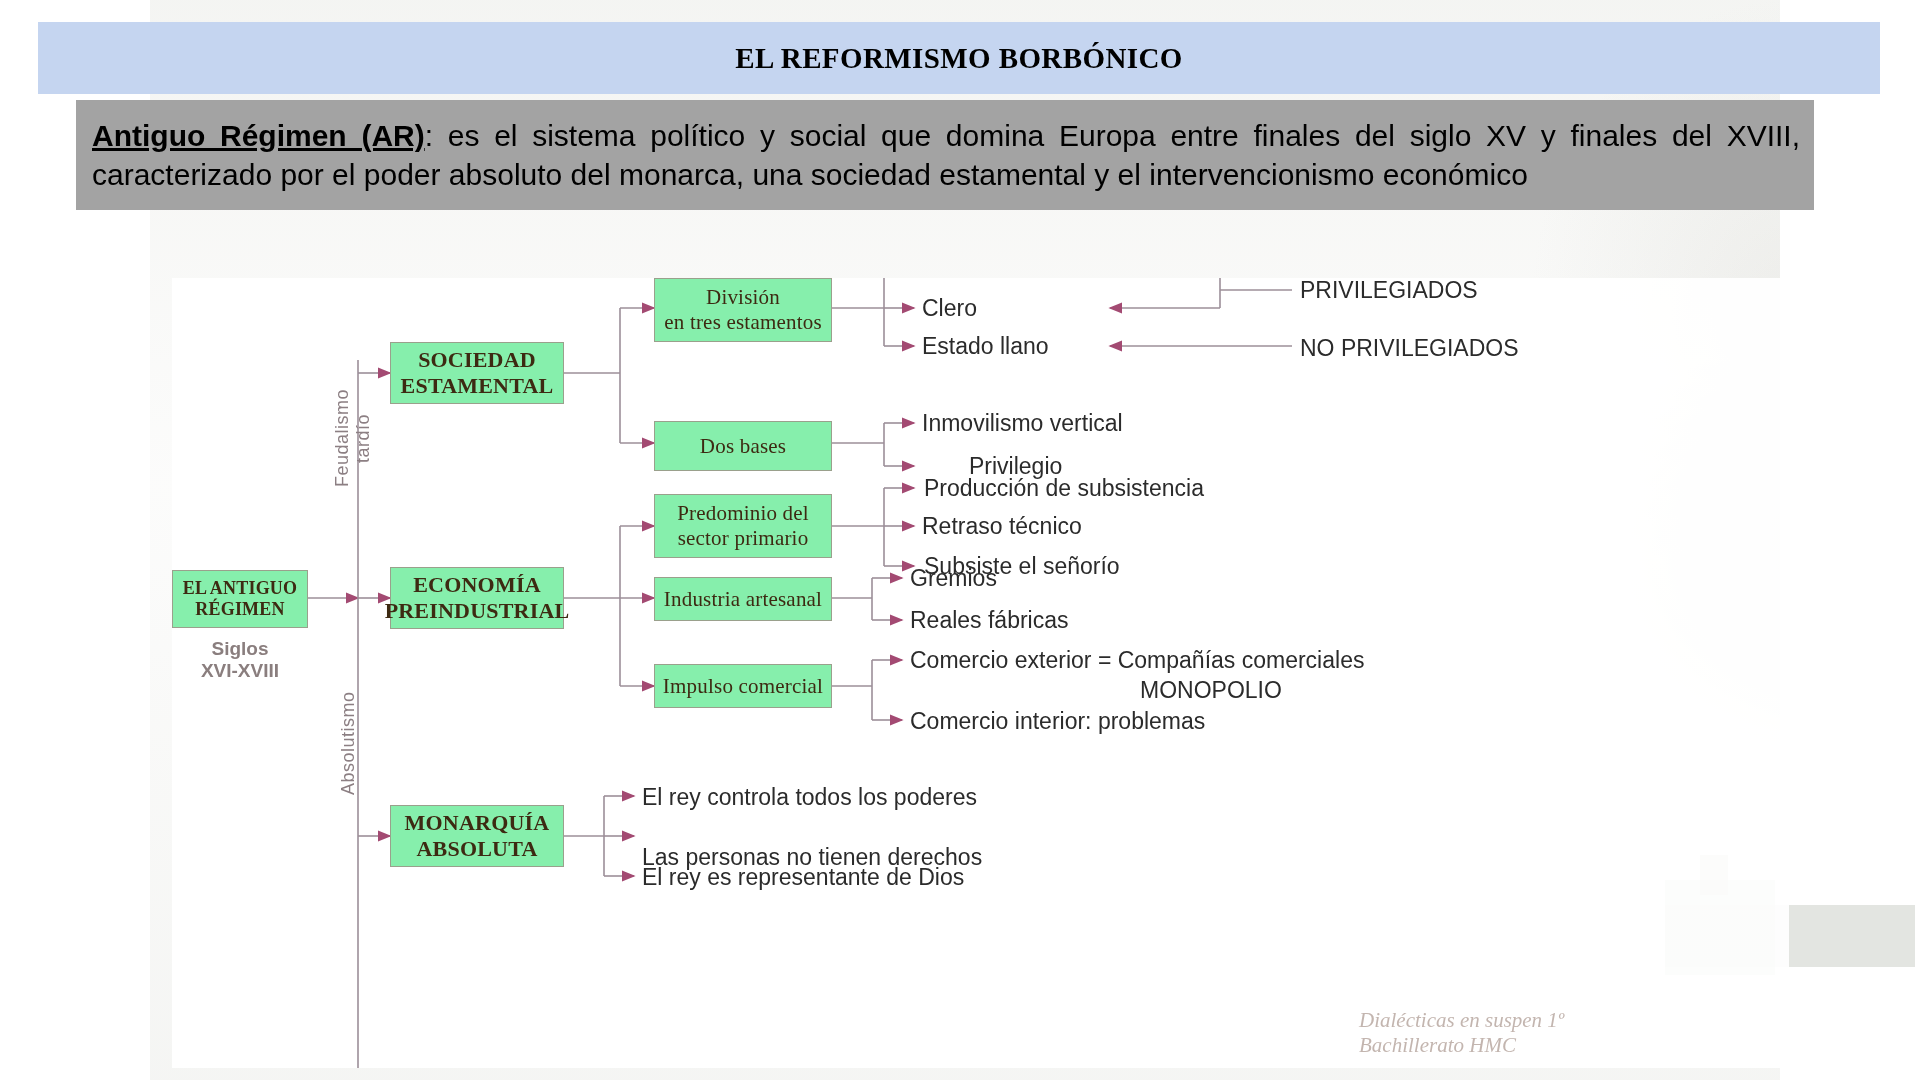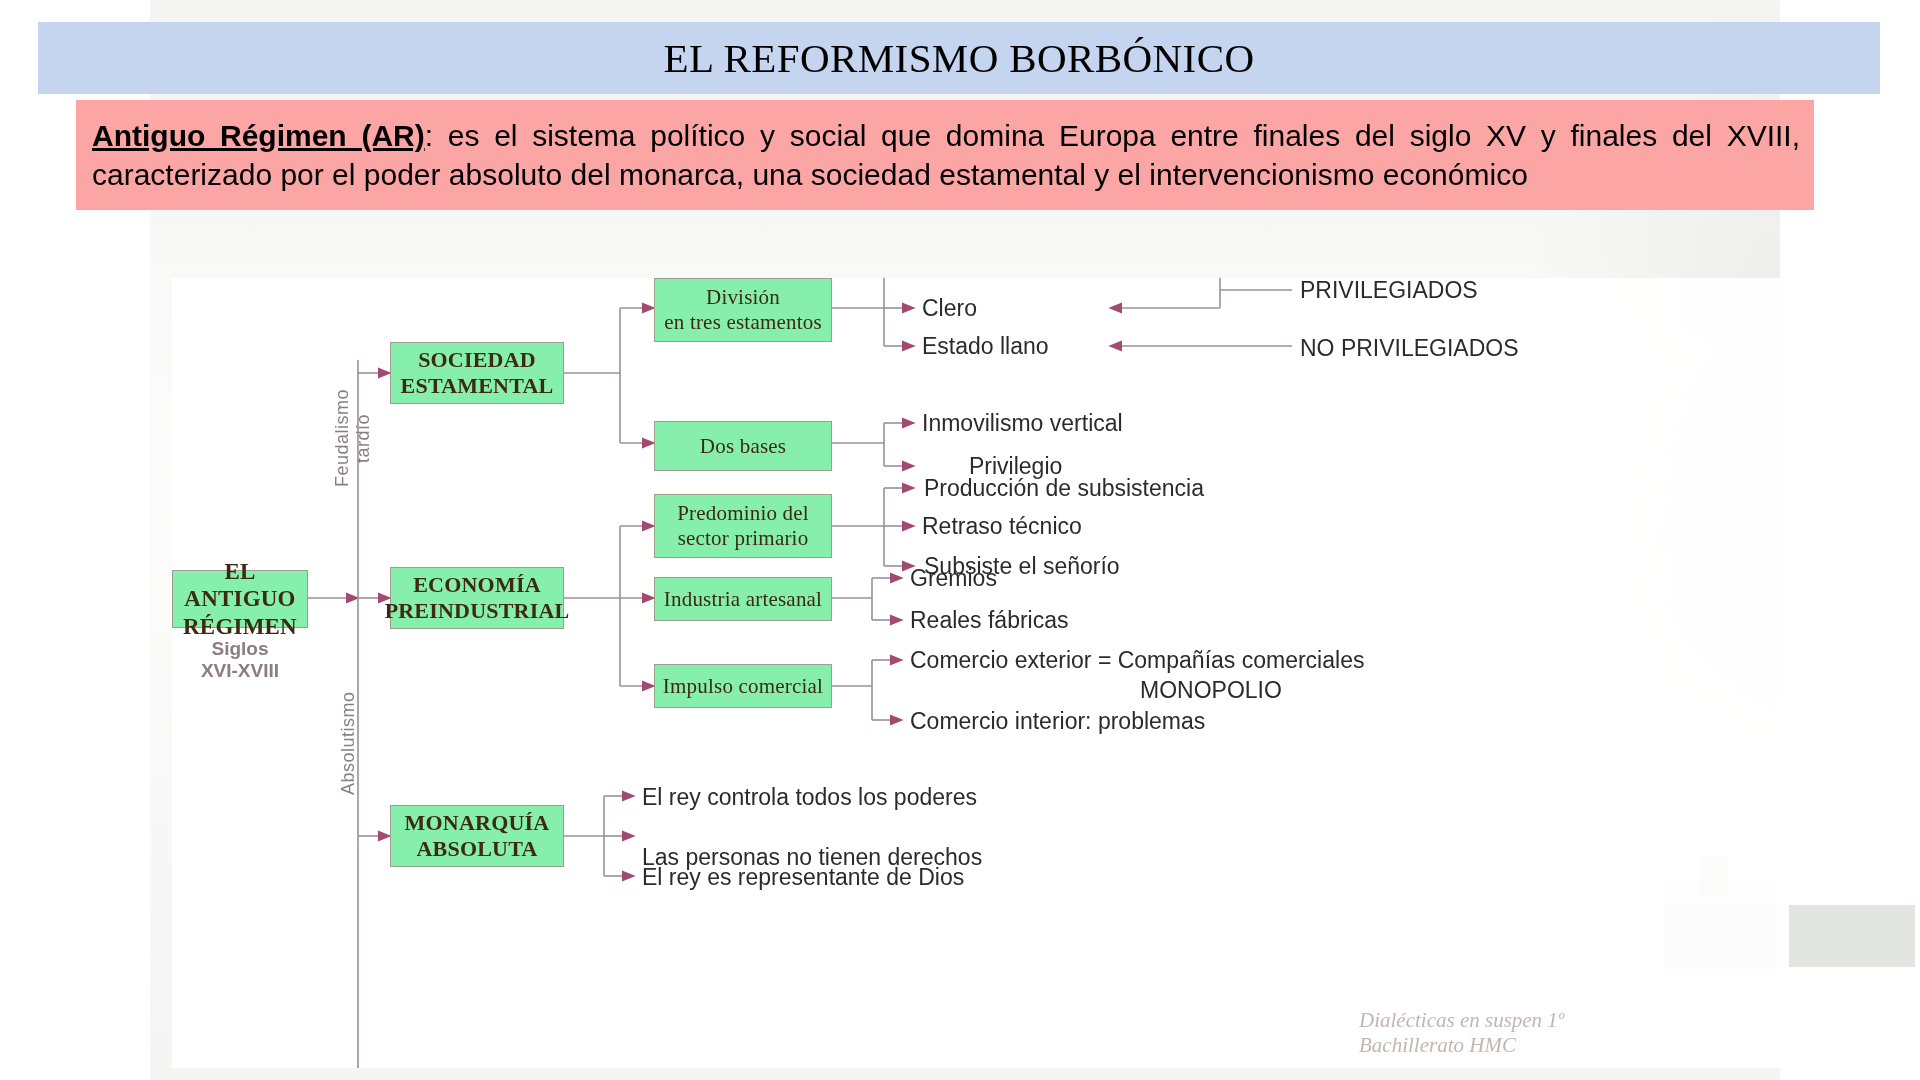--- a/index.html
+++ b/index.html
@@ -49,34 +49,34 @@
     position: absolute;
     left: 38px; top: 22px;
     width: 1842px; height: 72px;
     background: #c5d5f0;
     display: flex;
     align-items: center;
     justify-content: center;
   }
   .title-text {
     font-family: "Liberation Serif", serif;
-    font-weight: normal;
-    font-size: 41px;
+    font-weight: bold;
+    font-size: 29px;
     color: #000000;
     letter-spacing: 0.4px;
     white-space: nowrap;
   }
 
   
   .def-box {
     position: absolute;
     left: 76px; top: 100px;
     width: 1738px;
     padding: 16px 14px 16px 16px;
-    background: #fca5a5;
+    background: #a3a3a3;
     box-sizing: border-box;
   }
   .def-text {
     font-size: 30px;
     line-height: 1.30;
     color: #000;
     text-align: justify;
     text-justify: inter-word;
     margin: 0;
   }
@@ -102,21 +102,21 @@
     border: 1px solid #9aa08c;
     color: #3d2a12;
     font-family: "Liberation Serif", serif;
     display: flex;
     align-items: center;
     justify-content: center;
     text-align: center;
     line-height: 1.18;
     letter-spacing: 0.2px;
   }
-  .node.lvl1 { font-size: 23px; font-weight: bold; }
+  .node.lvl1 { font-size: 18px; font-weight: bold; }
   .node.lvl2 { font-size: 22px; font-weight: bold; }
   .node.lvl3 { font-size: 21px; font-weight: normal; }
 
   
   .leaf {
     position: absolute;
     font-family: "Liberation Sans", sans-serif;
     font-size: 23px;
     color: #2b2b2b;
     white-space: nowrap;

